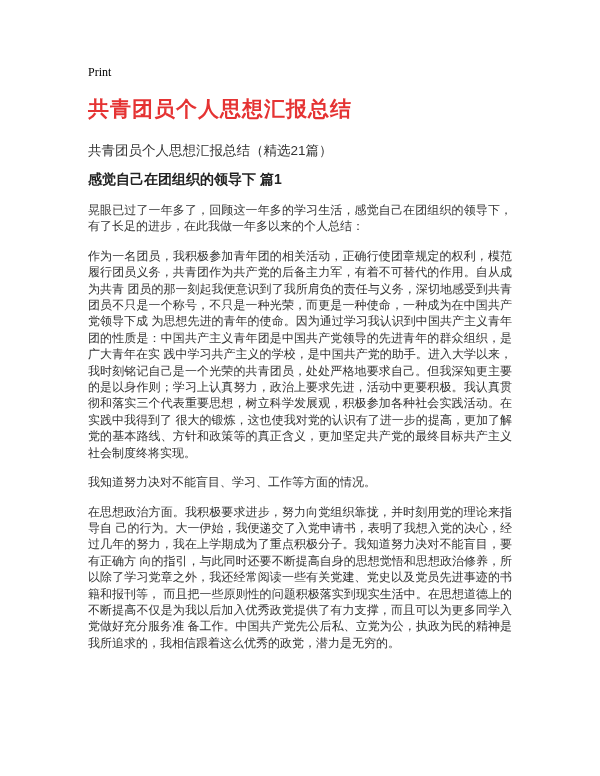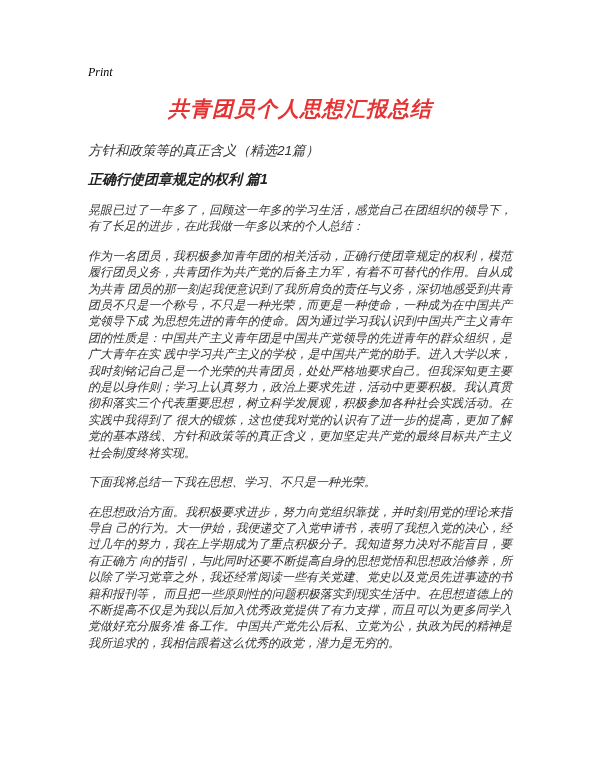--- a/index.html
+++ b/index.html
@@ -12,33 +12,32 @@
     height: 776px;
     overflow: hidden;
     font-family: "Liberation Sans", sans-serif;
   }
   .page {
     box-sizing: border-box;
     width: 600px;
     height: 776px;
     padding: 62px 88px 0 88px;
     background: #ffffff;
-    font-style: italic;
   }
   .print-link {
     display: inline-block;
     font-family: "Liberation Serif", serif;
     font-size: 12px;
     color: #000000;
     text-decoration: none;
     cursor: pointer;
   }
   .doc-title {
     margin: 15px 0 0 0;
-    text-align: center;
+    text-align: left;
     font-size: 21px;
     font-weight: bold;
     color: #e53333;
     letter-spacing: 1px;
     font-family: "Liberation Sans", sans-serif;
   }
   .doc-subtitle {
     margin-top: 19px;
     font-size: 13.5px;
     font-weight: normal;
@@ -61,26 +60,26 @@
 </style>
 </head>
 <body>
 
 <div class="page">
 
   <a class="print-link">Print</a>
 
   <h1 class="doc-title">共青团员个人思想汇报总结</h1>
 
-  <div class="doc-subtitle">方针和政策等的真正含义（精选21篇）</div>
+  <div class="doc-subtitle">共青团员个人思想汇报总结（精选21篇）</div>
 
-  <h2 class="section-heading">正确行使团章规定的权利 篇1</h2>
+  <h2 class="section-heading">感觉自己在团组织的领导下 篇1</h2>
 
   <p class="body-paragraph">晃眼已过了一年多了，回顾这一年多的学习生活，感觉自己在团组织的领导下，有了长足的进步，在此我做一年多以来的个人总结：</p>
 
 
   <p class="body-paragraph">作为一名团员，我积极参加青年团的相关活动，正确行使团章规定的权利，模范履行团员义务，共青团作为共产党的后备主力军，有着不可替代的作用。自从成为共青 团员的那一刻起我便意识到了我所肩负的责任与义务，深切地感受到共青团员不只是一个称号，不只是一种光荣，而更是一种使命，一种成为在中国共产党领导下成 为思想先进的青年的使命。因为通过学习我认识到中国共产主义青年团的性质是：中国共产主义青年团是中国共产党领导的先进青年的群众组织，是广大青年在实 践中学习共产主义的学校，是中国共产党的助手。进入大学以来，我时刻铭记自己是一个光荣的共青团员，处处严格地要求自己。但我深知更主要的是以身作则；学习上认真努力，政治上要求先进，活动中更要积极。我认真贯彻和落实三个代表重要思想，树立科学发展观，积极参加各种社会实践活动。在实践中我得到了 很大的锻炼，这也使我对党的认识有了进一步的提高，更加了解党的基本路线、方针和政策等的真正含义，更加坚定共产党的最终目标共产主义社会制度终将实现。</p>
 
-  <p class="body-paragraph">下面我将总结一下我在思想、学习、不只是一种光荣。</p>
+  <p class="body-paragraph">我知道努力决对不能盲目、学习、工作等方面的情况。</p>
 
   <p class="body-paragraph">在思想政治方面。我积极要求进步，努力向党组织靠拢，并时刻用党的理论来指导自 己的行为。大一伊始，我便递交了入党申请书，表明了我想入党的决心，经过几年的努力，我在上学期成为了重点积极分子。我知道努力决对不能盲目，要有正确方 向的指引，与此同时还要不断提高自身的思想觉悟和思想政治修养，所以除了学习党章之外，我还经常阅读一些有关党建、党史以及党员先进事迹的书籍和报刊等， 而且把一些原则性的问题积极落实到现实生活中。在思想道德上的不断提高不仅是为我以后加入优秀政党提供了有力支撑，而且可以为更多同学入党做好充分服务准 备工作。中国共产党先公后私、立党为公，执政为民的精神是我所追求的，我相信跟着这么优秀的政党，潜力是无穷的。</p>
 
 </div>
 
 </body></html>

